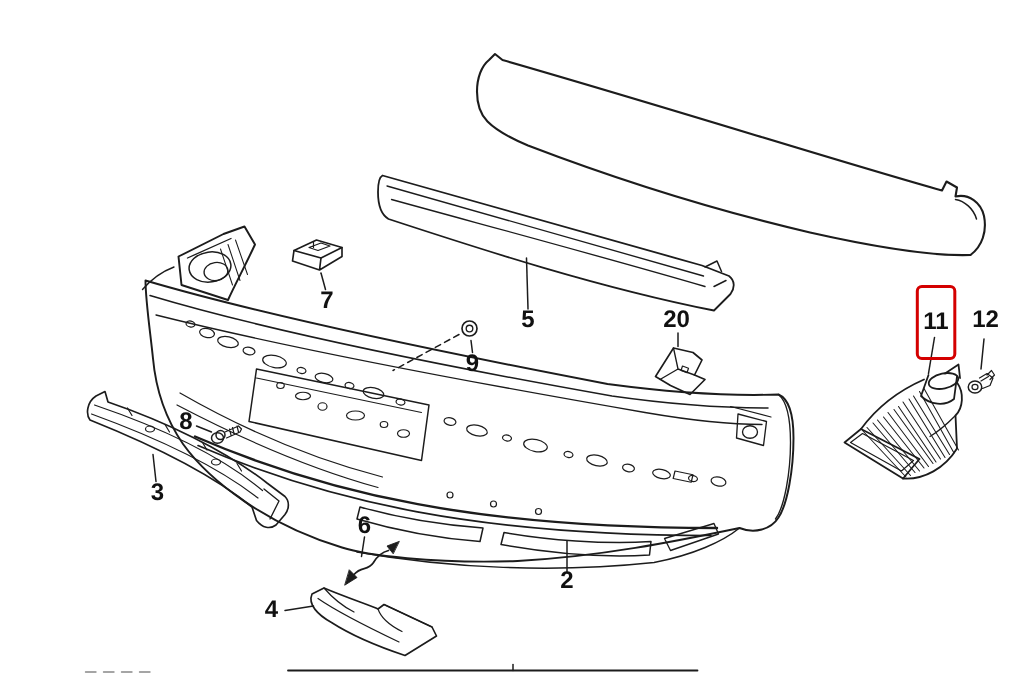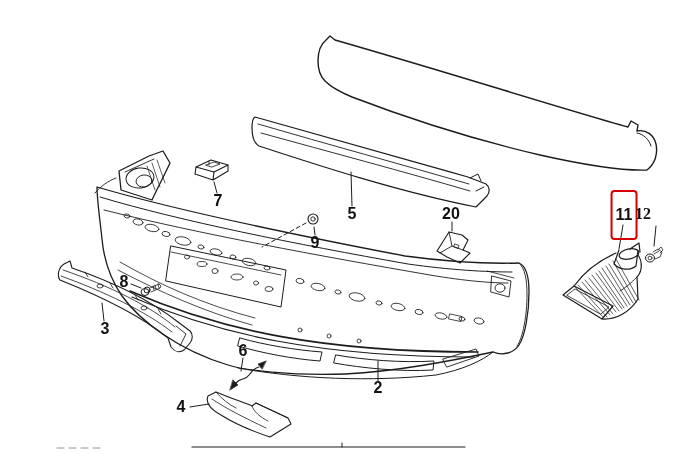--- a/index.html
+++ b/index.html
@@ -207,16 +207,16 @@
     <div class="callout" style="left:378px;top:388px;">2</div>
     <div class="callout" style="left:105px;top:329px;">3</div>
     <div class="callout" style="left:181px;top:407px;">4</div>
     <div class="callout" style="left:352px;top:214px;">5</div>
     <div class="callout" style="left:243px;top:351px;">6</div>
     <div class="callout" style="left:218px;top:201px;">7</div>
     <div class="callout" style="left:124px;top:282px;">8</div>
     <div class="callout" style="left:315px;top:243px;">9</div>
     <div class="callout" style="left:451px;top:214px;">20</div>
     <div class="callout highlighted" style="left:624px;top:215px;">11</div>
-    <div class="callout" style="left:643px;top:214px;font-family:Liberation Serif, serif;">12</div>
+    <div class="callout" style="left:657px;top:214px;">12</div>
   </div>
 
 </div>
 
 </body></html>

